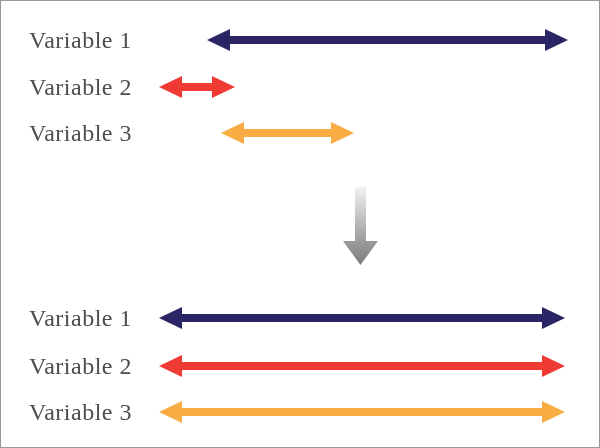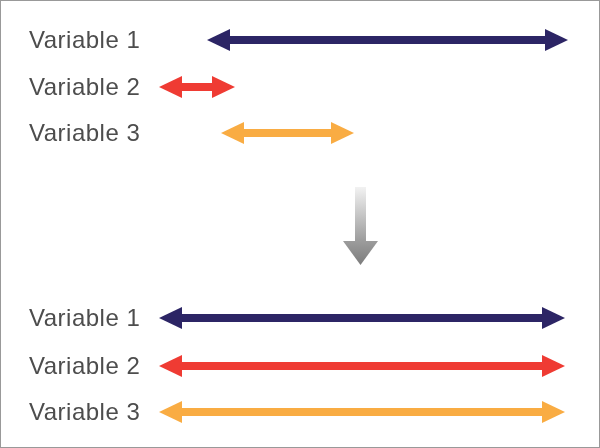--- a/index.html
+++ b/index.html
@@ -3,21 +3,21 @@
 <meta charset="utf-8">
 <style>
   html, body { margin: 0; padding: 0; background: #ffffff; }
   #canvas {
     position: relative;
     width: 600px;
     height: 448px;
     box-sizing: border-box;
     border: 1px solid #999999;
     background: #ffffff;
-    font-family: Liberation Sans, sans-serif;
+    font-family: Liberation Serif, serif;
     overflow: hidden;
   }
 
   .var-label {
     position: absolute;
     left: 28px;
     height: 28px;
     line-height: 28px;
     font-size: 24px;
     letter-spacing: 0.5px;

